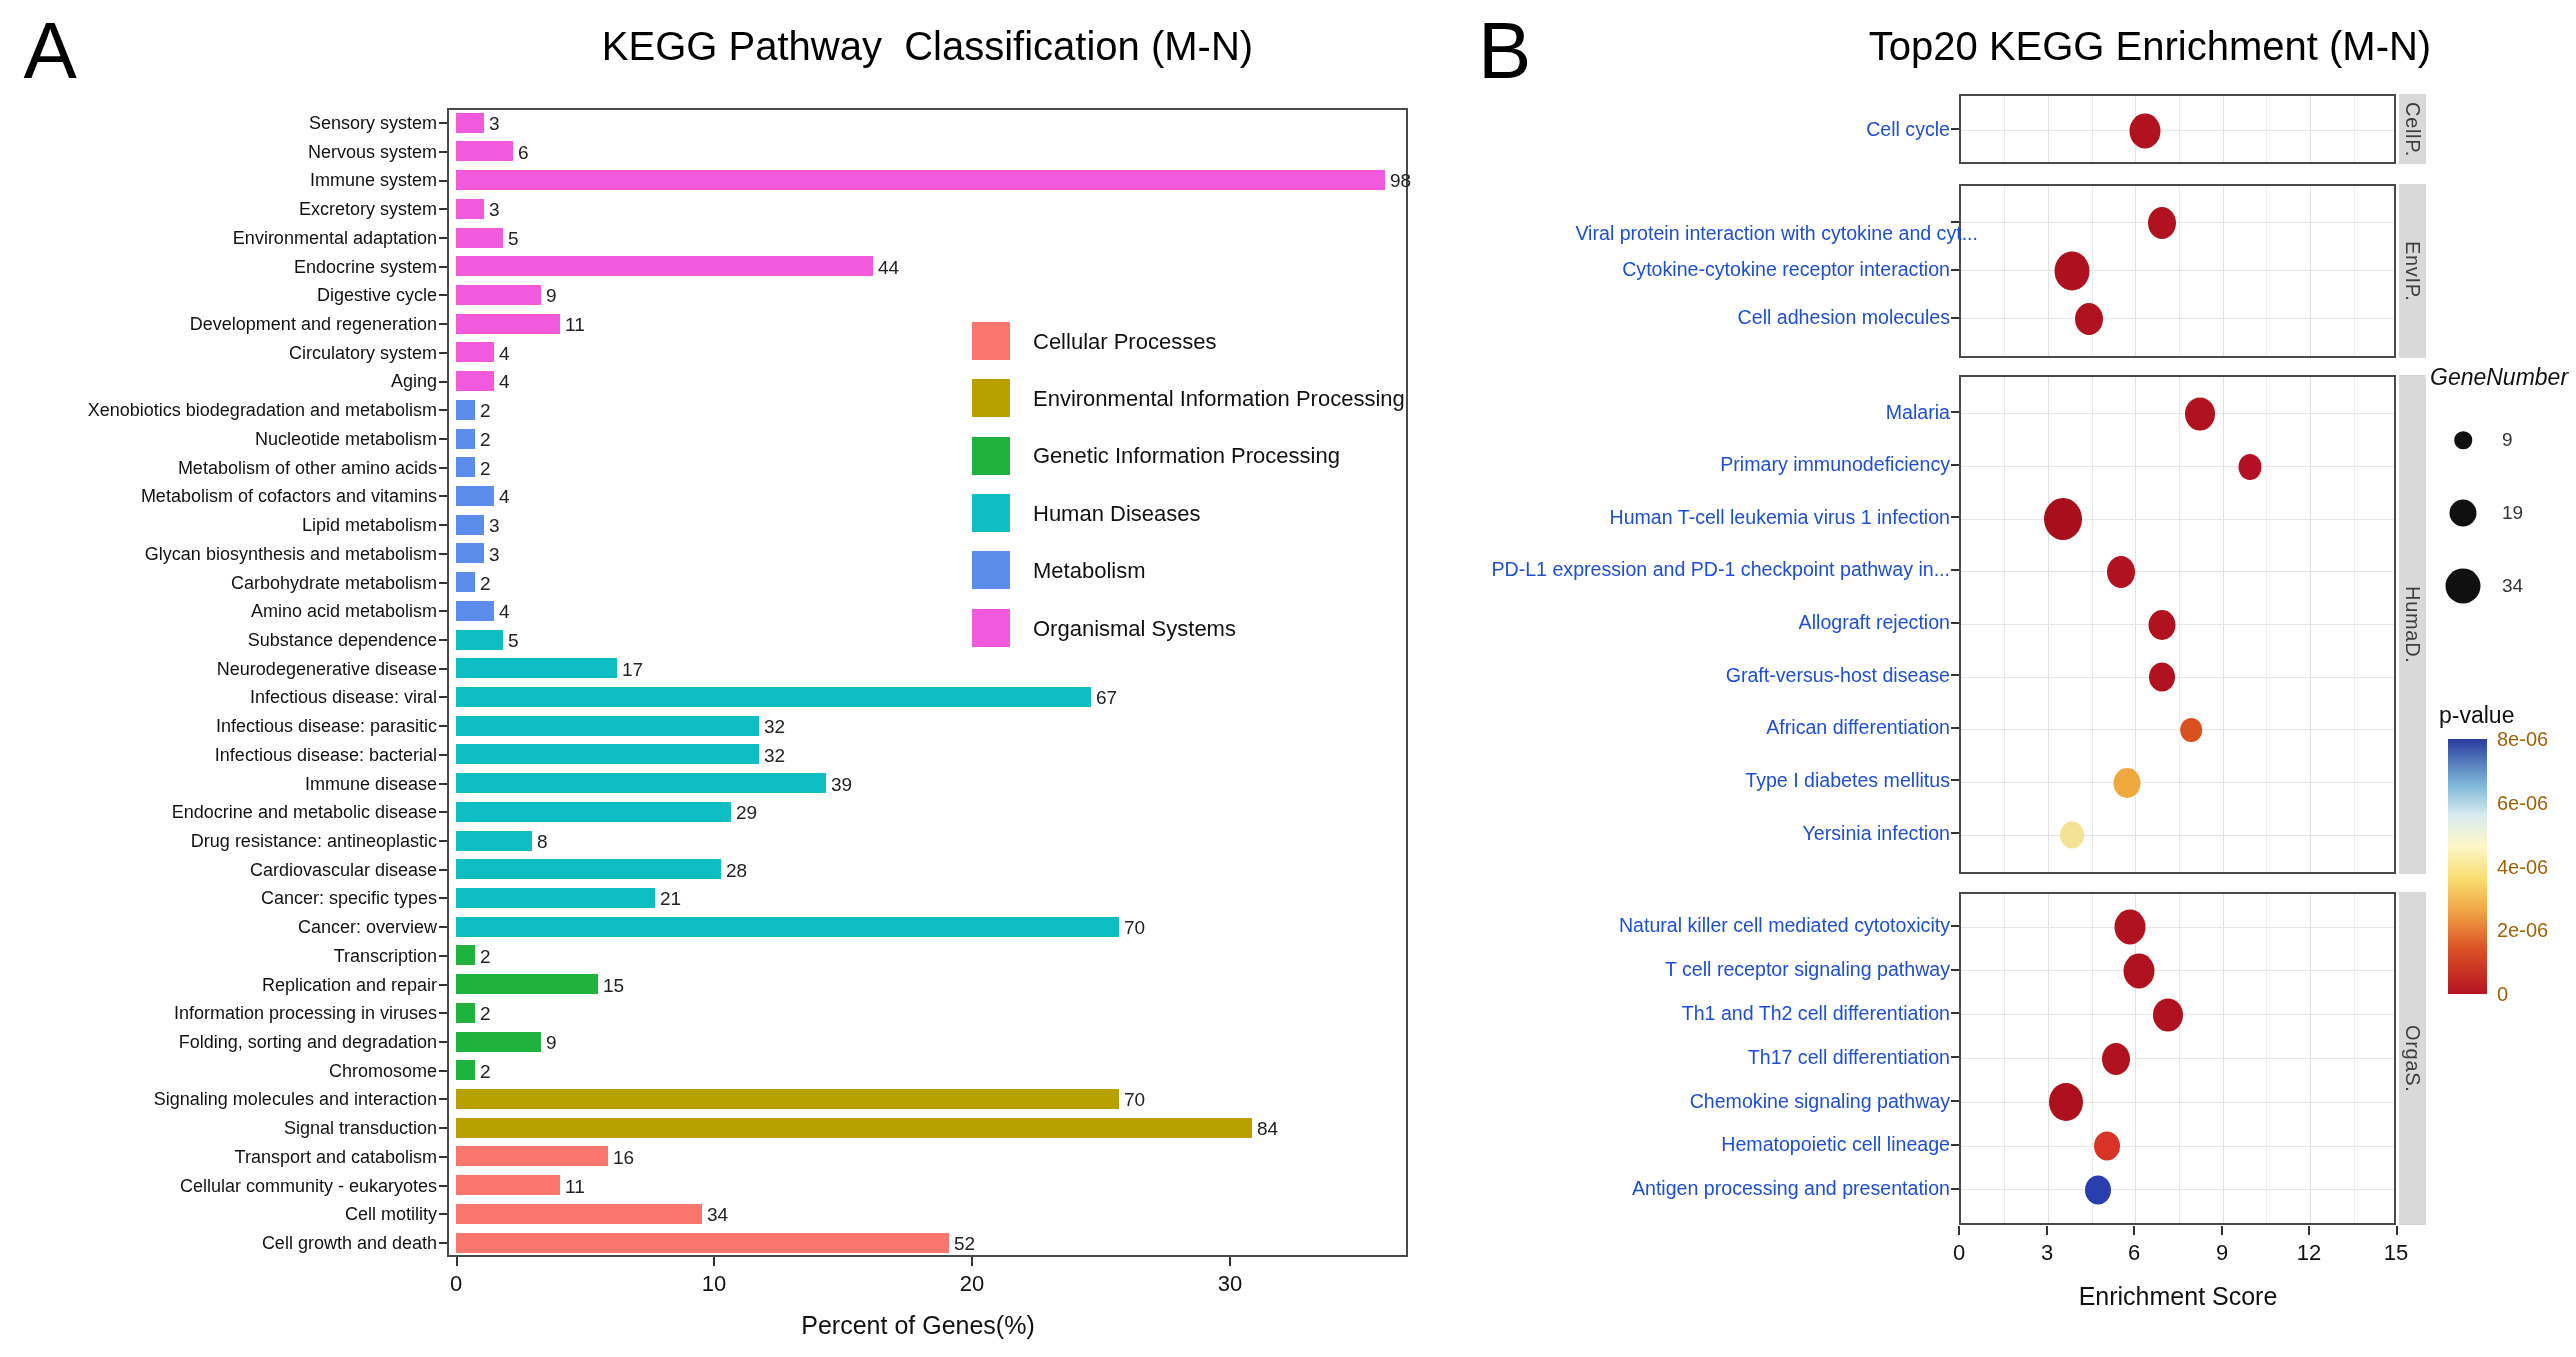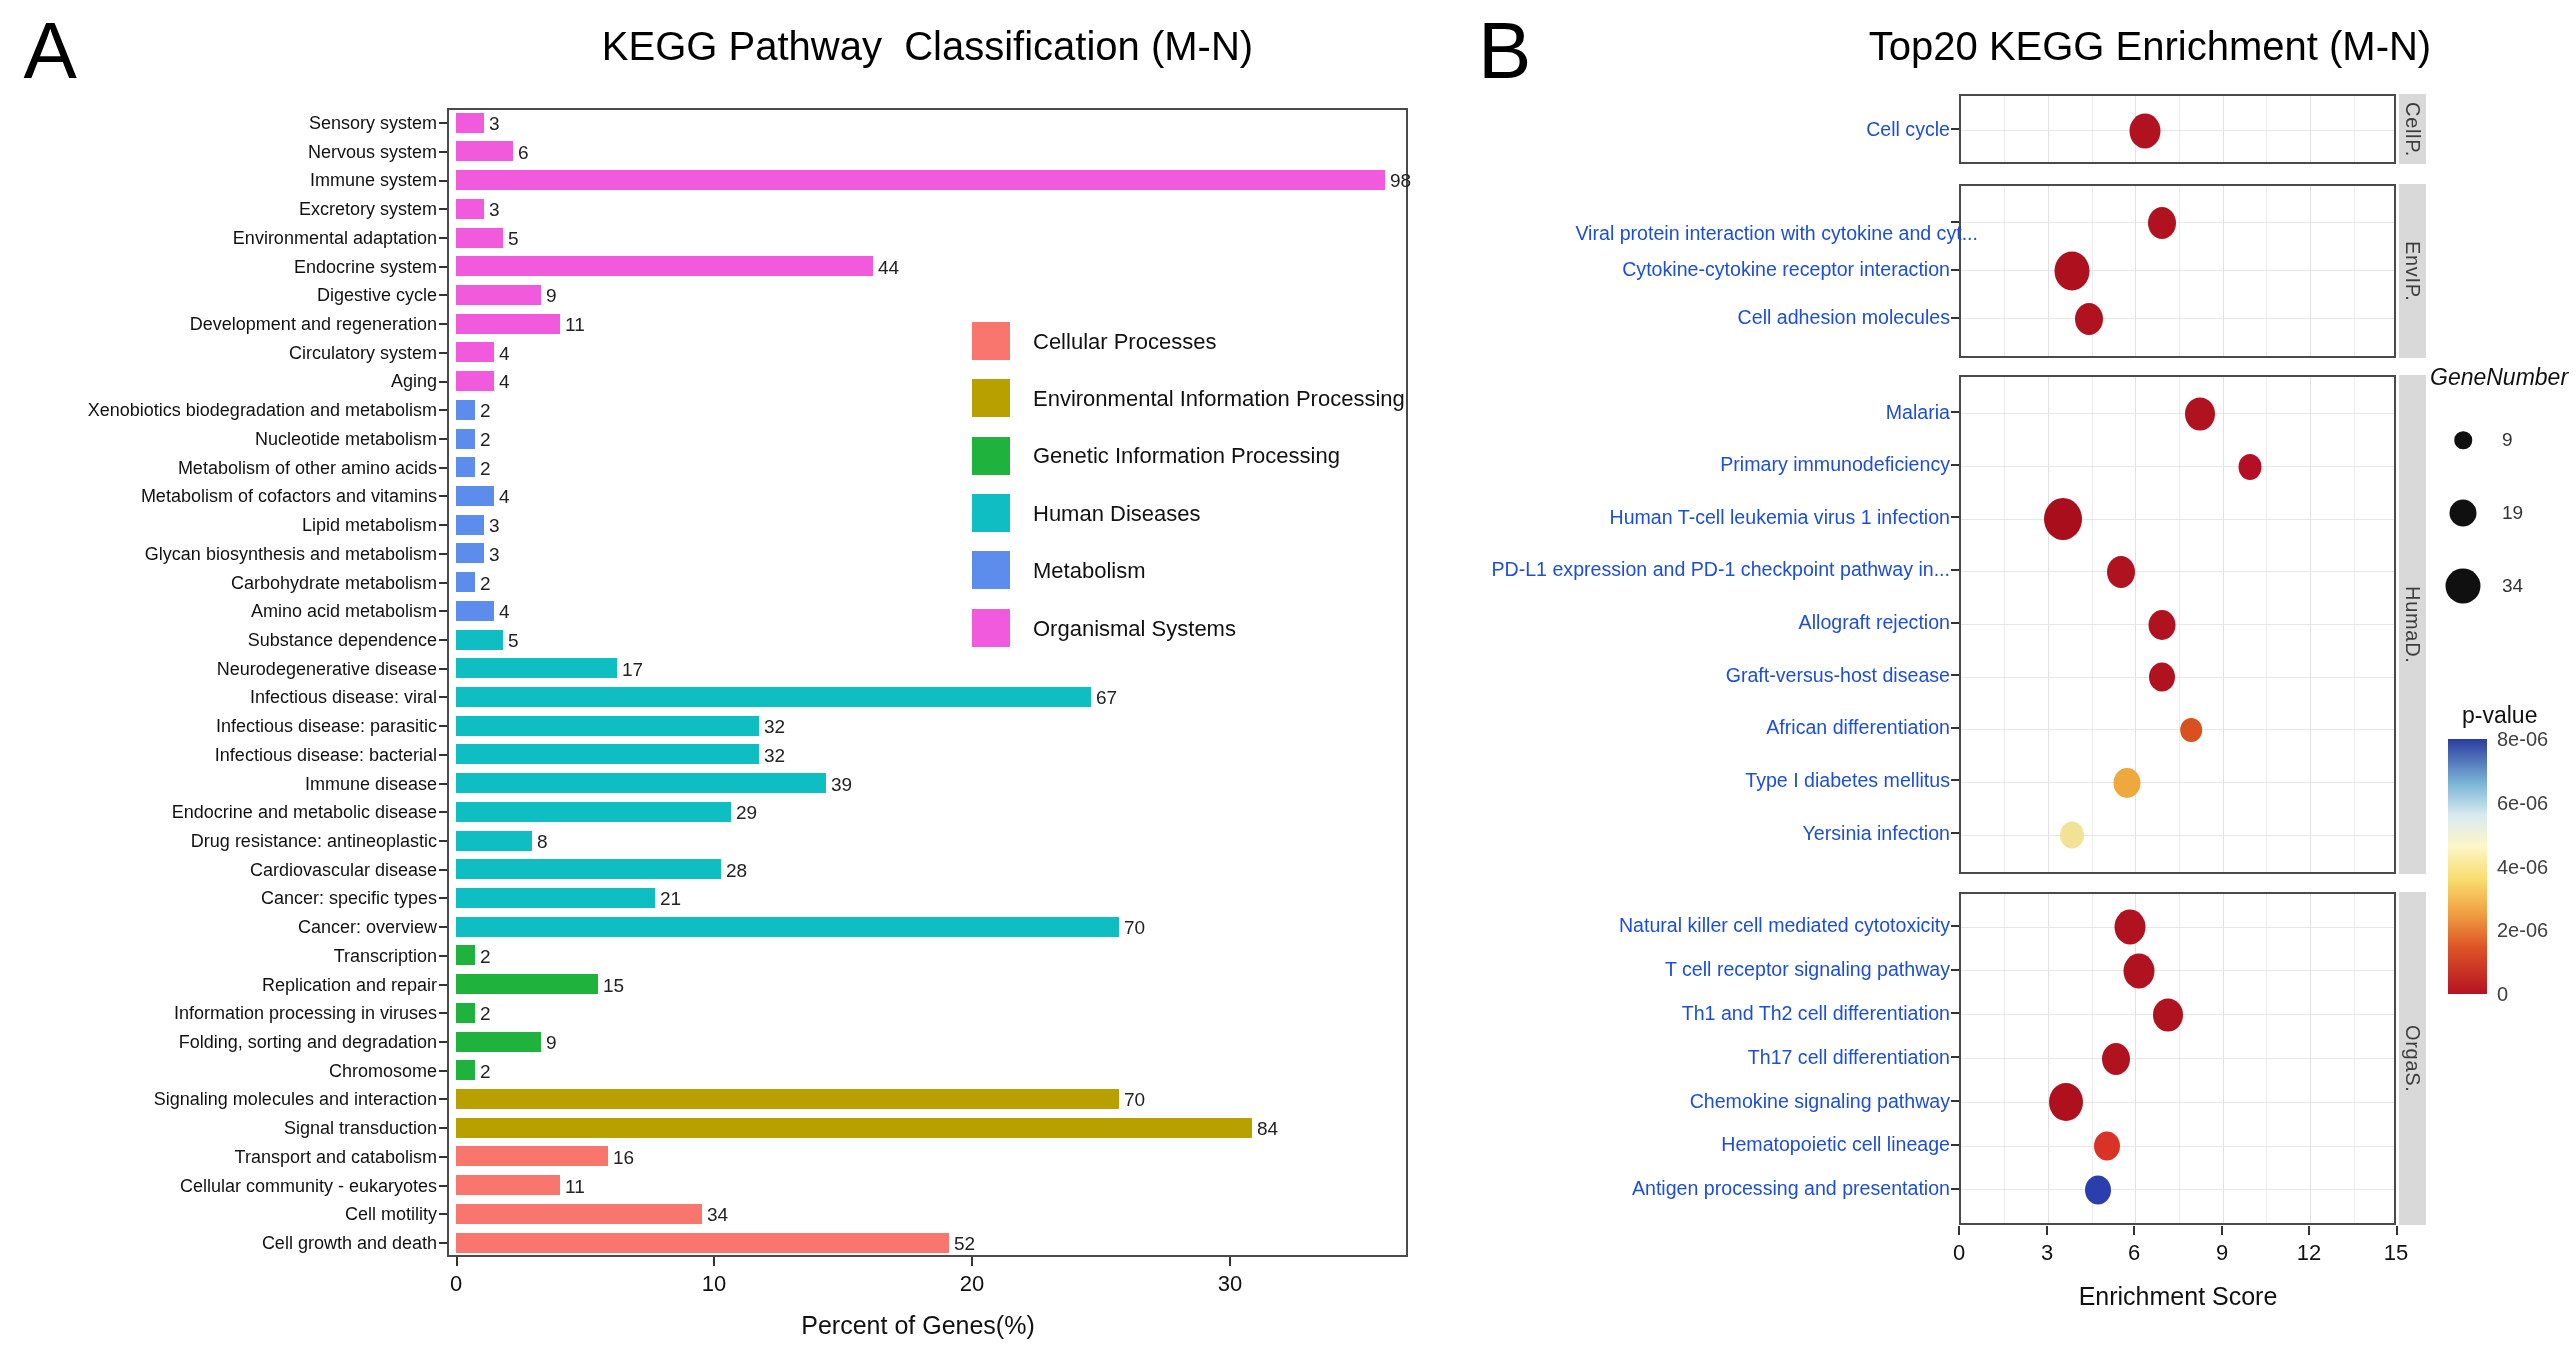--- a/index.html
+++ b/index.html
@@ -25,21 +25,21 @@
   .facet-strip span{writing-mode:vertical-rl;font-size:20px;color:#3d3d3d;letter-spacing:0.7px;}
   .grid-v{position:absolute;top:0;bottom:0;width:1.3px;background:#ececec;}
   .grid-v.major{background:#e0e0e0;}
   .grid-h{position:absolute;height:1.3px;background:#e6e6e6;left:0;right:0;}
   .dot{position:absolute;border-radius:50%;transform:translate(-50%,-50%);}
   .pathway-label{position:absolute;font-size:19.6px;color:#1d4ed8;text-align:right;line-height:1.05;}
   .gn-title,.pv-title{position:absolute;font-size:23px;color:#111;}
   .gn-dot{position:absolute;background:#101010;border-radius:50%;transform:translate(-50%,-50%);}
   .gn-label{position:absolute;font-size:19px;color:#333;transform:translateY(-50%);}
   .pv-bar{position:absolute;width:39px;}
-  .pv-label{position:absolute;font-size:20px;color:#404040;transform:translateY(-50%);}
+  .pv-label{position:absolute;font-size:20px;color:#a16207;transform:translateY(-50%);}
 </style>
 </head>
 <body>
 
 <div class="abs panel-letter" style="left:23.6px;top:5.4px;">A</div>
 <div class="abs panel-letter" style="left:1478px;top:5.4px;">B</div>
 
 <div class="abs fig-title" style="left:472px;top:23.6px;width:911px;">KEGG Pathway  Classification (M-N)</div>
 <div class="abs fig-title" style="left:1728px;top:23.6px;width:844px;">Top20 KEGG Enrichment (M-N)</div>
 
@@ -372,21 +372,21 @@
 <div class="gn-title" style="left:2430px;top:364px;font-style:italic;">GeneNumber</div>
 <div id="gnLegend">
     <div class="gn-dot" style="left: 2463px; top: 440px; width: 17.5px; height: 17.5px;"></div>
     <div class="gn-label" style="left: 2502px; top: 440px;">9</div>
     <div class="gn-dot" style="left: 2463px; top: 513px; width: 27px; height: 27px;"></div>
     <div class="gn-label" style="left: 2502px; top: 513px;">19</div>
     <div class="gn-dot" style="left: 2463px; top: 586px; width: 35px; height: 35px;"></div>
     <div class="gn-label" style="left: 2502px; top: 586px;">34</div>
   </div>
 
-<div class="pv-title" style="left:2439px;top:702px;margin-left:23px;">p-value</div>
+<div class="pv-title" style="left:2439px;top:702px;">p-value</div>
 <div class="pv-bar" id="pvBar" style="left: 2448px; top: 739px; height: 255px; background: linear-gradient(rgb(42, 60, 159) 0%, rgb(127, 184, 216) 18%, rgb(217, 235, 240) 30%, rgb(253, 246, 200) 42%, rgb(248, 221, 110) 55%, rgb(240, 162, 67) 68%, rgb(220, 83, 38) 82%, rgb(181, 19, 34) 100%);"></div>
 <div id="pvLabels">
     <div class="pv-label" style="left: 2497px; top: 739px;">8e-06</div>
     <div class="pv-label" style="left: 2497px; top: 803px;">6e-06</div>
     <div class="pv-label" style="left: 2497px; top: 867px;">4e-06</div>
     <div class="pv-label" style="left: 2497px; top: 930px;">2e-06</div>
     <div class="pv-label" style="left: 2497px; top: 994px;">0</div>
   </div>
 
 <div id="legendA">

